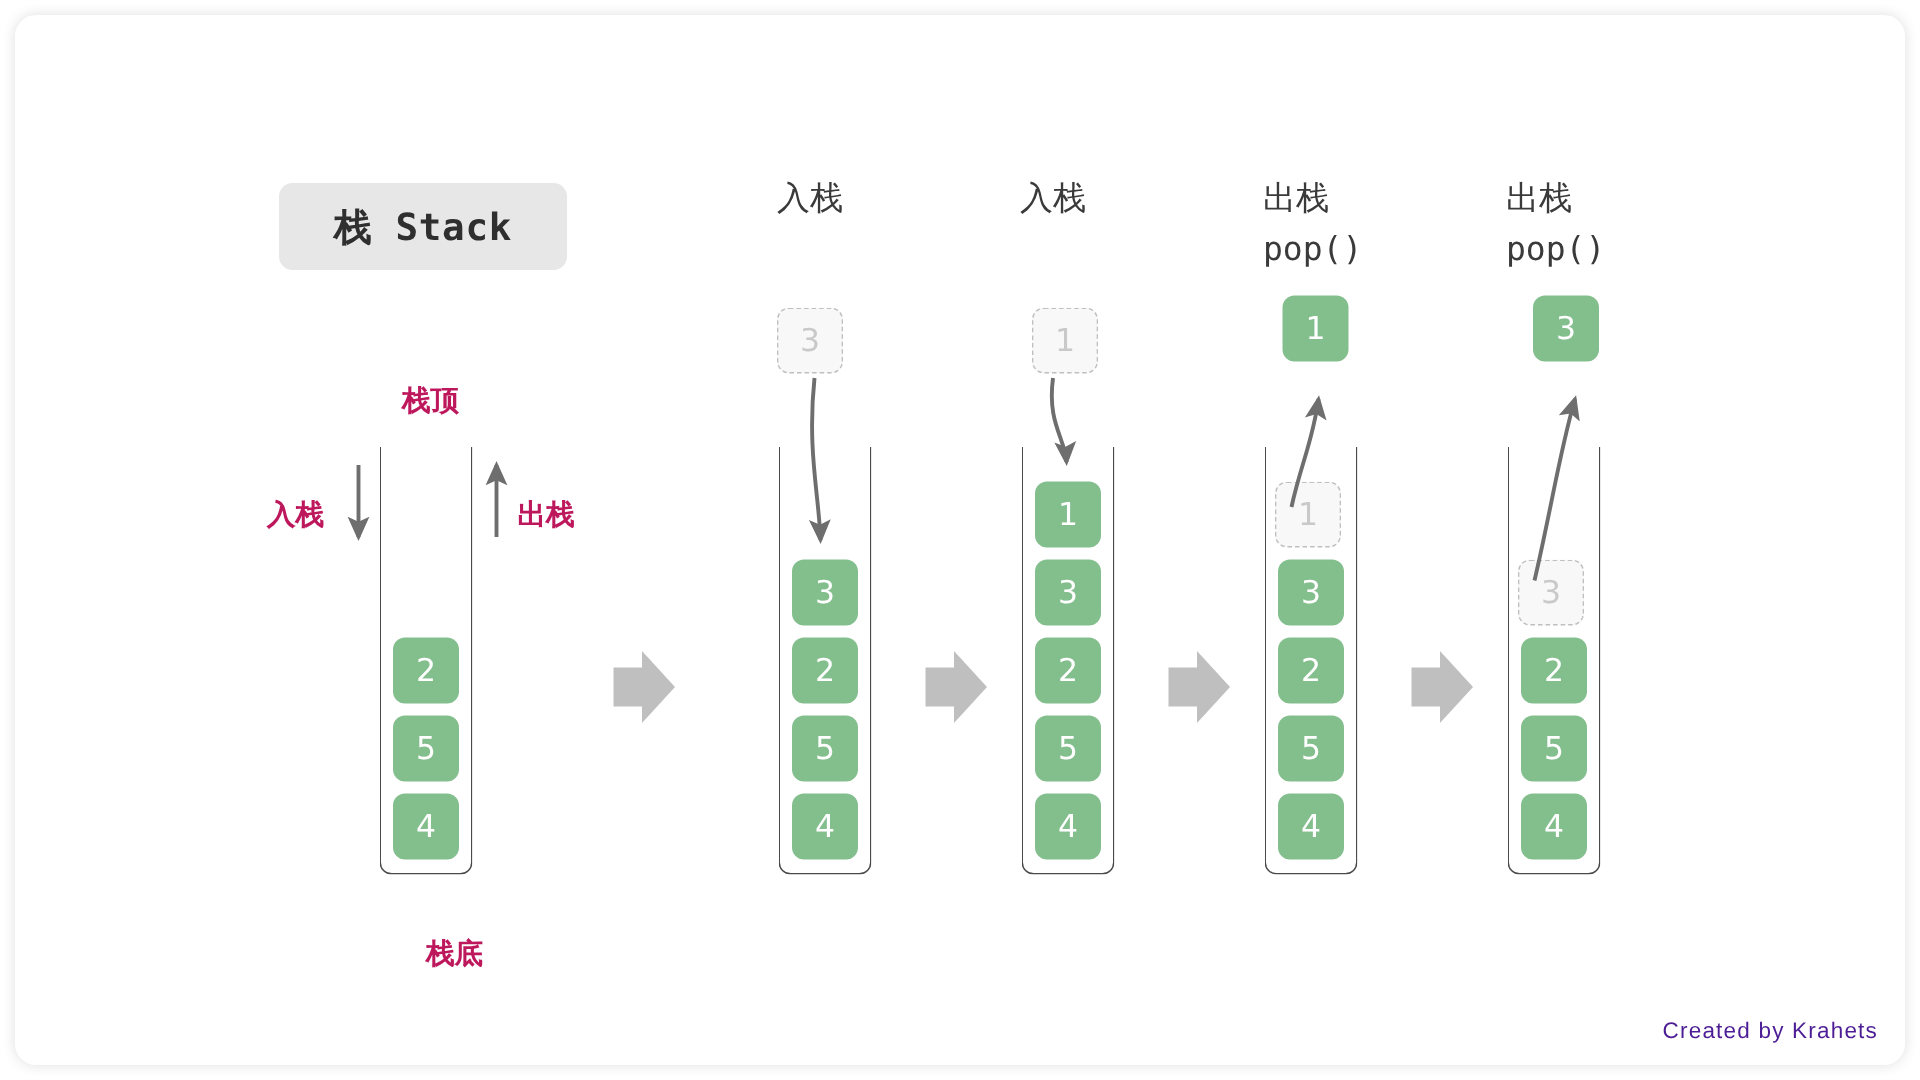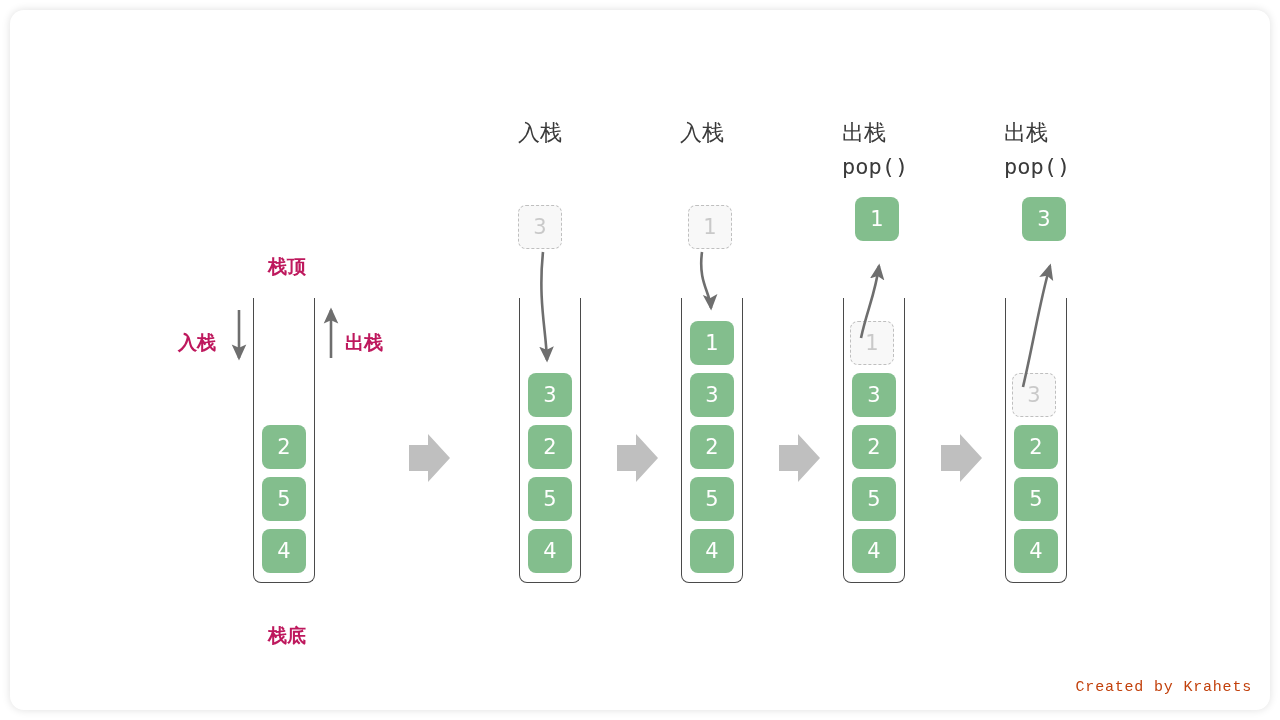--- a/index.html
+++ b/index.html
@@ -115,34 +115,35 @@
     width: 1260px;
     height: 700px;
     pointer-events: none;
   }
 
   
   #footer {
     position: absolute;
     right: 18px;
     bottom: 14px;
-    color: #c2410c;
-    font-family: Liberation Mono, monospace;
+    color: #4c1d95;
+    font-family: Liberation Sans, sans-serif;
     font-size: 15px;
     letter-spacing: 0.8px;
   }
 </style>
 </head>
 <body>
 
 <div id="card">
 
+  <div id="title-badge">栈 Stack</div>
 
   <div class="cn-label" style="left:258px; top:244px;">栈顶</div>
-  <div class="cn-label" style="left:258px; top:613px;">栈底</div>
+  <div class="cn-label" style="left:274px; top:613px;">栈底</div>
   <div class="cn-label" style="left:168px; top:320px;">入栈</div>
   <div class="cn-label" style="left:335px; top:320px;">出栈</div>
 
   <div class="col-header" style="left:508px; top:106px;">
     <span class="cn">入栈</span>
   </div>
 
   <div class="col-header" style="left:670px; top:106px;">
     <span class="cn">入栈</span>
   </div>

